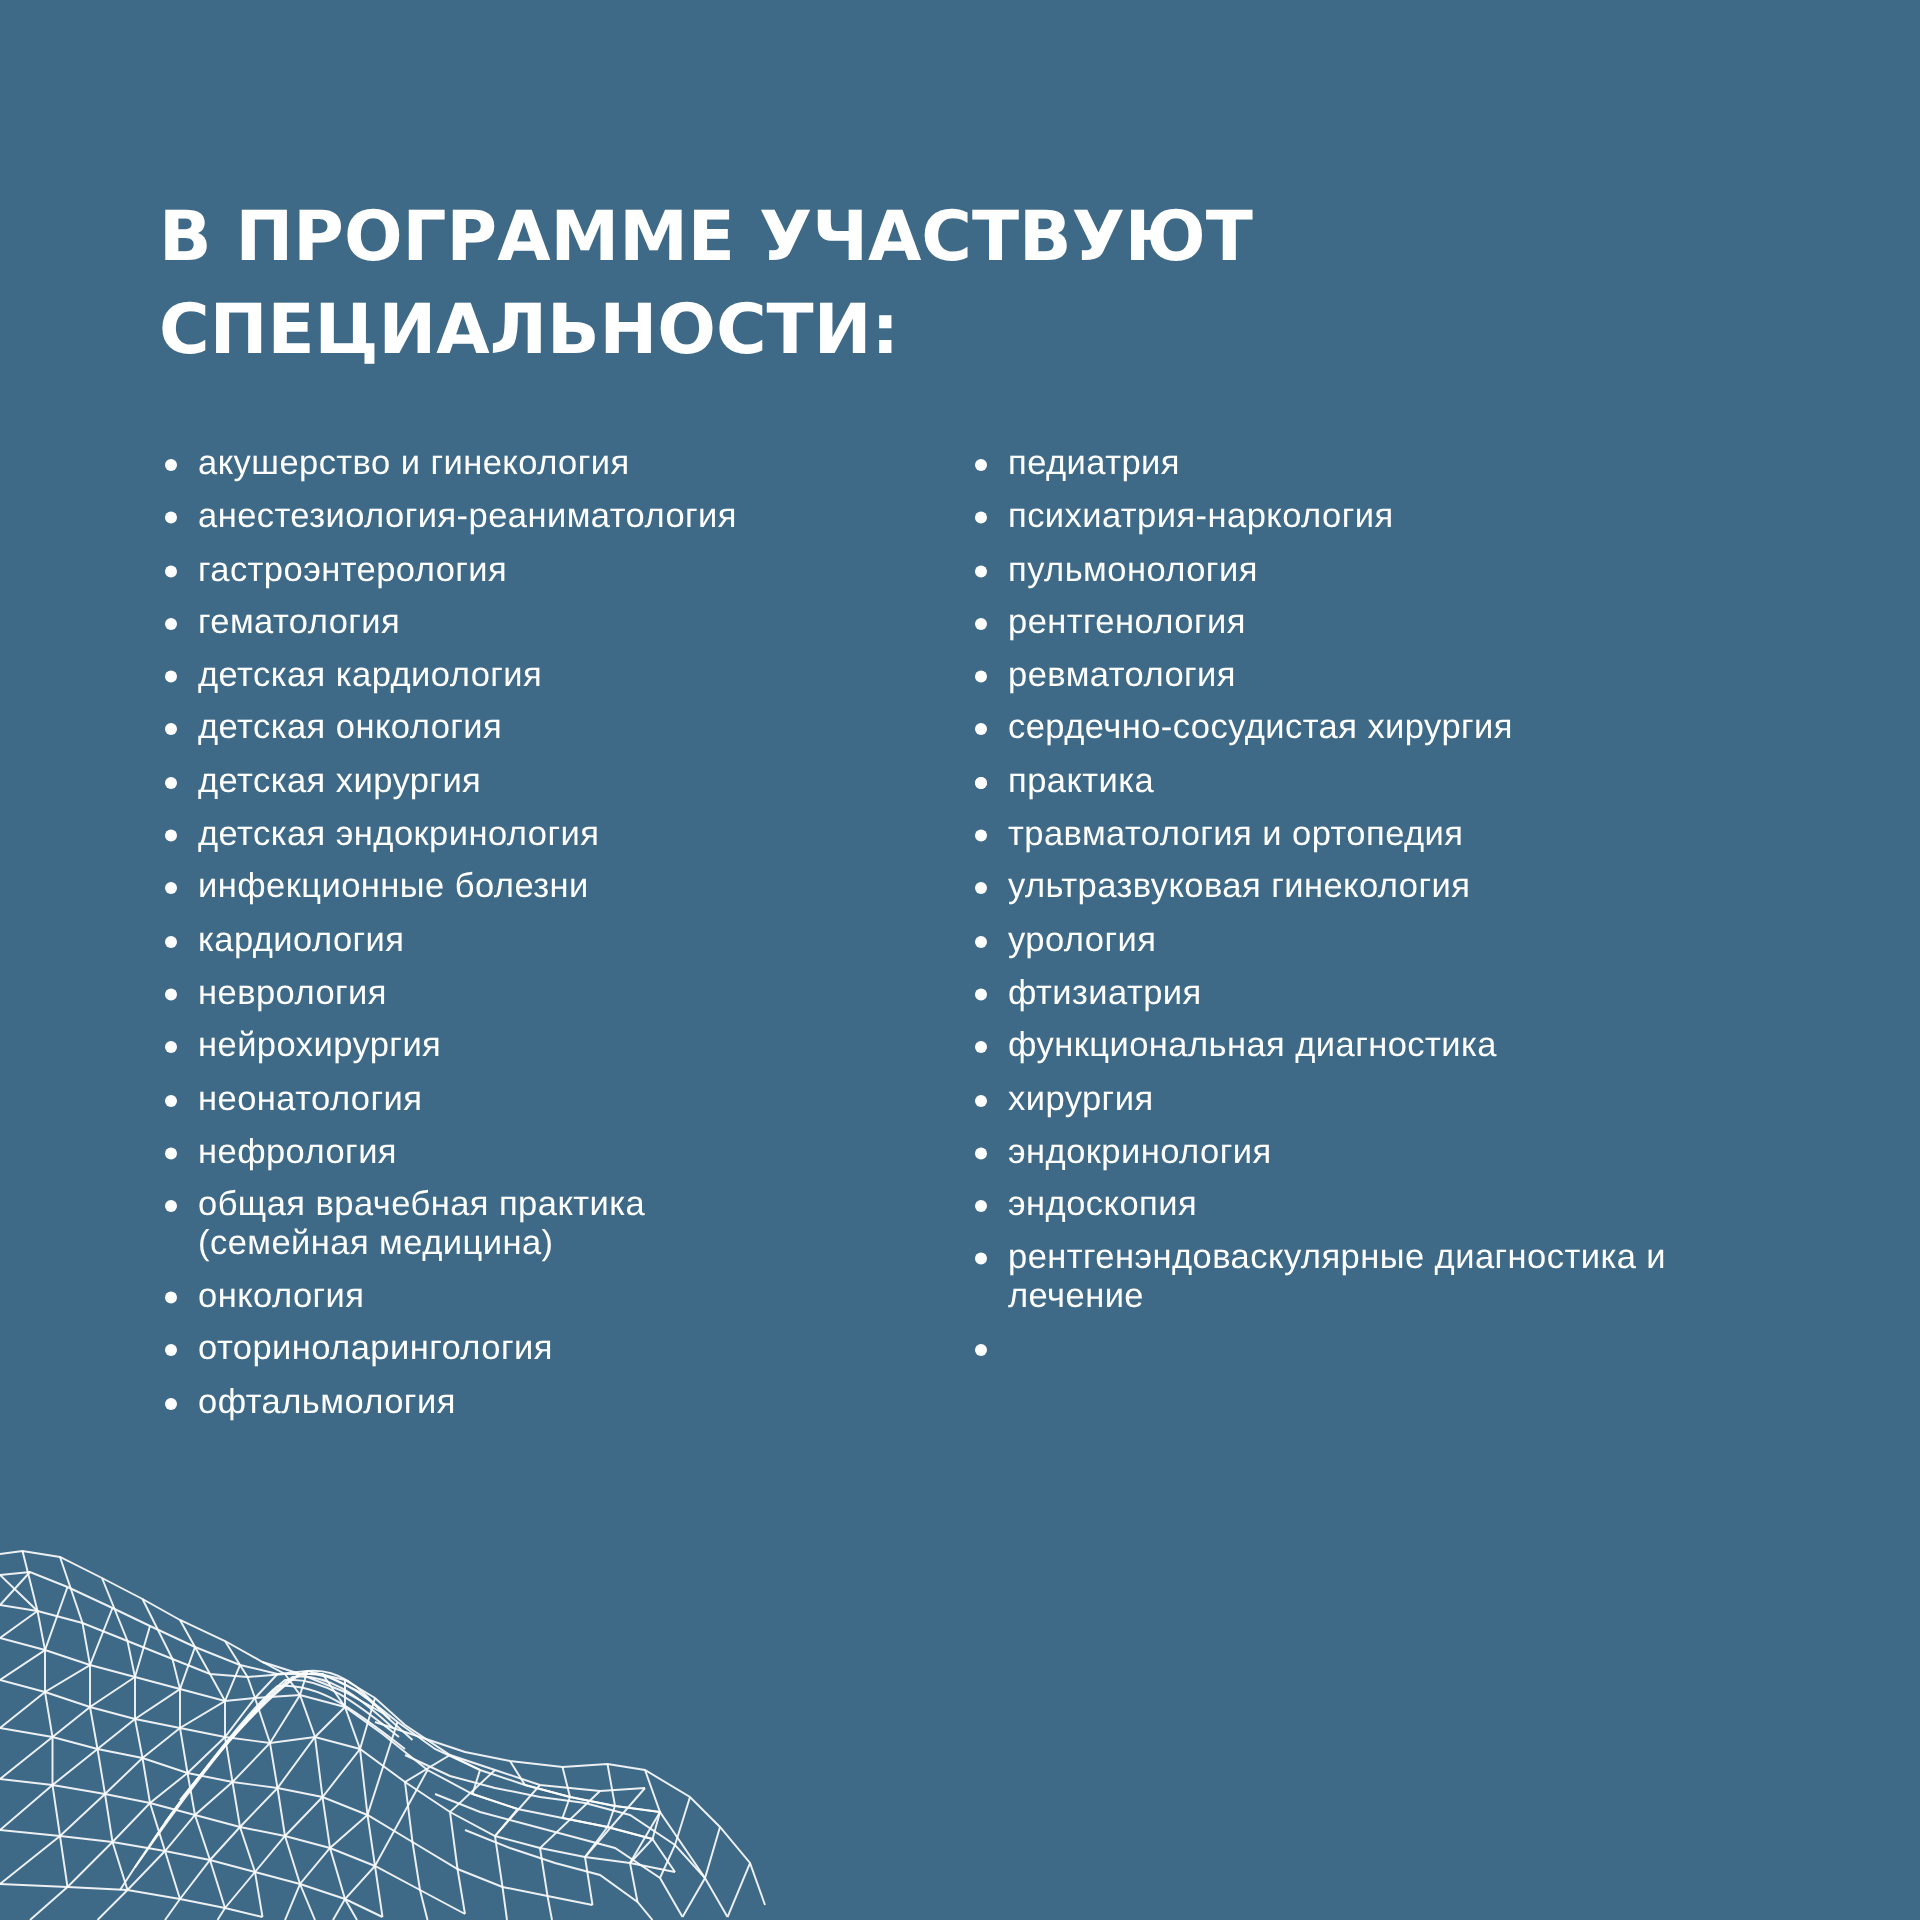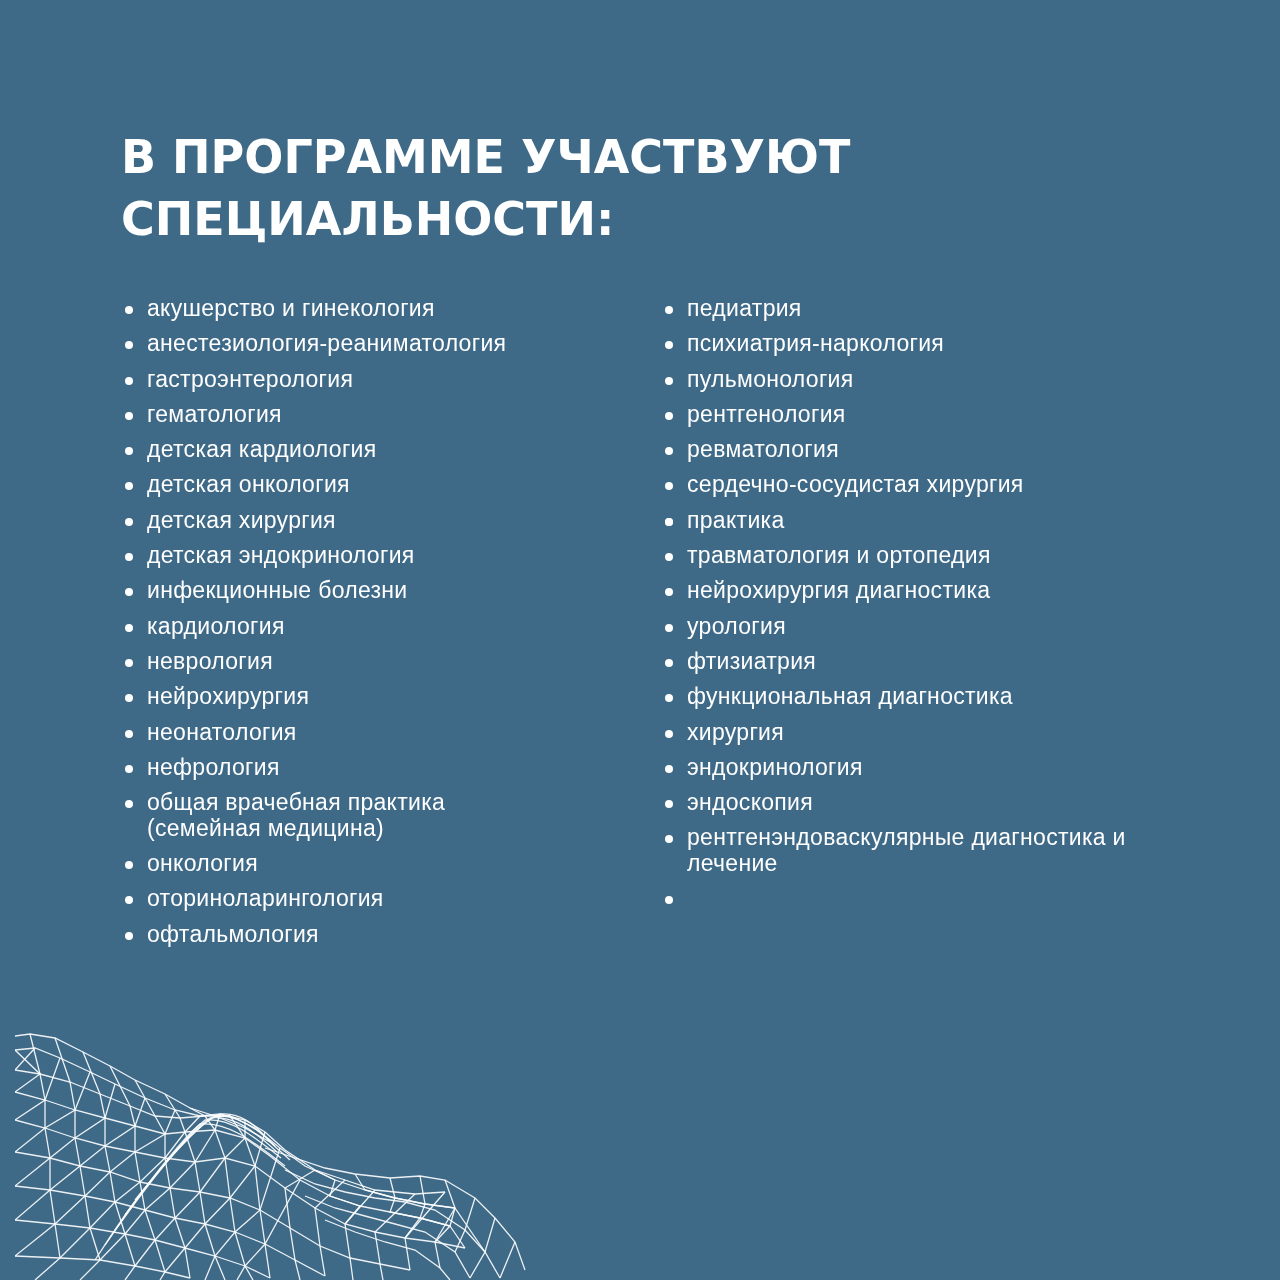--- a/index.html
+++ b/index.html
@@ -10,21 +10,21 @@
       width: 1280px;
       height: 1280px;
       background: #3e6a88;
       position: relative;
       overflow: hidden;
       font-family: "Liberation Sans", "DejaVu Sans", sans-serif;
       color: #ffffff;
     }
     .page {
       position: absolute;
-      left: 15px; top: 0;
+      left: 0; top: 0;
       width: 1156px; height: 1280px;
     }
     .title {
       position: absolute;
       left: 106px;
       top: 126px;
       margin: 0;
       font-family: "DejaVu Sans", "Liberation Sans", sans-serif;
       font-weight: bold;
       font-size: 46px;
@@ -103,21 +103,21 @@
   <ul class="col col-right">
     <li class="item"><span class="bullet"></span><span>педиатрия</span></li>
     <li class="item"><span class="bullet"></span><span>психиатрия-наркология</span></li>
     <li class="item"><span class="bullet"></span><span>пульмонология</span></li>
     <li class="item"><span class="bullet"></span><span>рентгенология</span></li>
     <li class="item"><span class="bullet"></span><span>ревматология</span></li>
     <li class="item"><span class="bullet"></span><span>сердечно-сосудистая хирургия</span></li>
     <li class="item"><span class="bullet"></span></li>
     <li class="item"><span class="bullet"></span><span>практика</span></li>
     <li class="item"><span class="bullet"></span><span>травматология и ортопедия</span></li>
-    <li class="item"><span class="bullet"></span><span>нейрохирургия диагностика</span></li>
+    <li class="item"><span class="bullet"></span><span>ультразвуковая гинекология</span></li>
     <li class="item"><span class="bullet"></span><span>урология</span></li>
     <li class="item"><span class="bullet"></span><span>фтизиатрия</span></li>
     <li class="item"><span class="bullet"></span><span>функциональная диагностика</span></li>
     <li class="item"><span class="bullet"></span><span>хирургия</span></li>
     <li class="item"><span class="bullet"></span><span>эндокринология</span></li>
     <li class="item"><span class="bullet"></span><span>эндоскопия</span></li>
     <li class="item" style="width:520px"><span class="bullet"></span><span>рентгенэндоваскулярные диагностика и лечение</span></li>
     <li class="item" style="width:350px; hyphens:manual;"><span class="bullet"></span></li>
   </ul>
 

